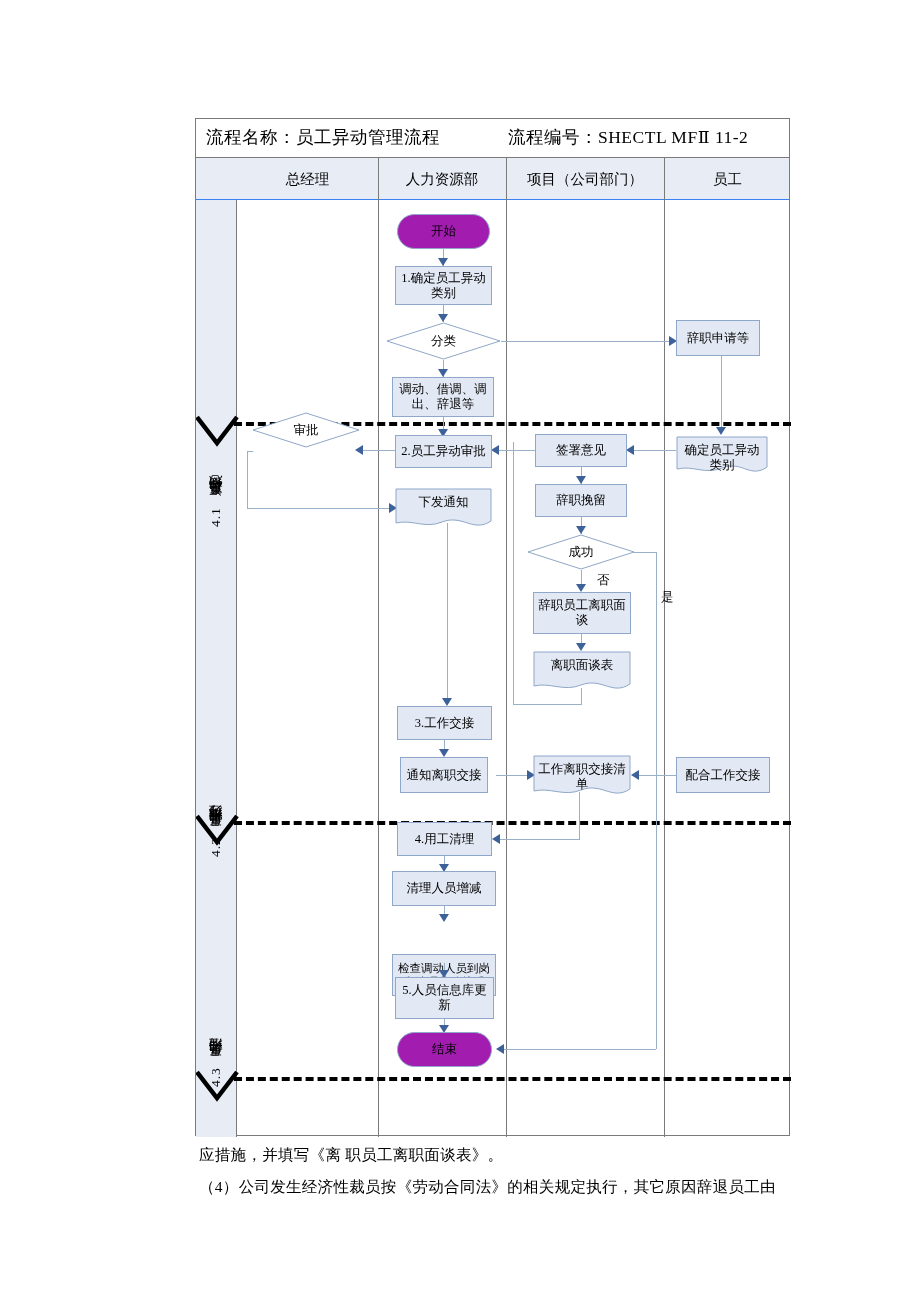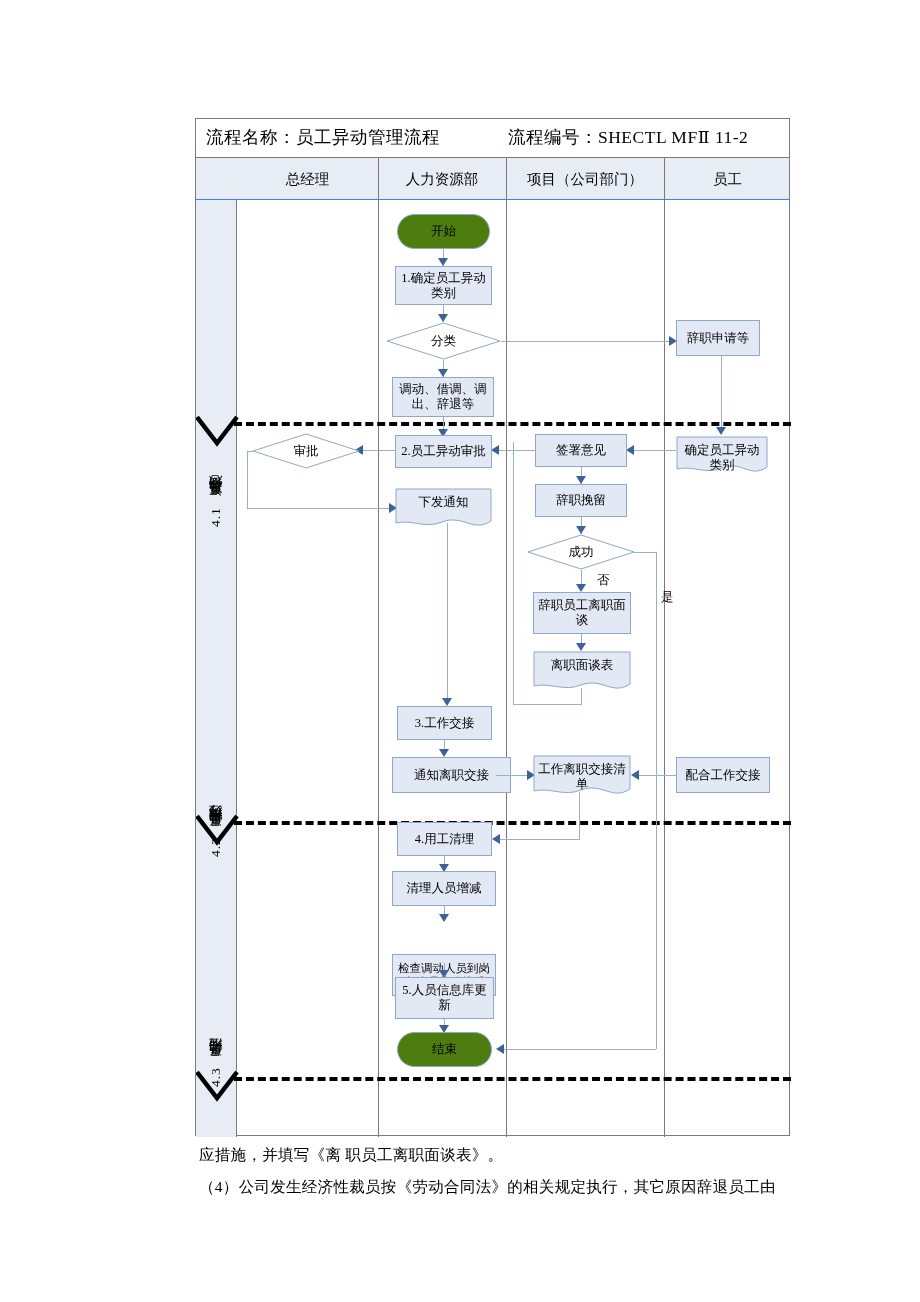--- a/index.html
+++ b/index.html
@@ -30,21 +30,21 @@
          writing-mode:vertical-rl;transform:rotate(180deg);letter-spacing:1px;}
 
   
   .dash{position:absolute;height:0;border-top:4px dashed #000;}
   .chev{position:absolute;}
 
   
   .shape{position:absolute;box-sizing:border-box;display:flex;align-items:center;
          justify-content:center;text-align:center;font-size:12.5px;line-height:15px;
          background:#e3e9f4;border:1px solid #8fa7c8;color:#000;padding:0 3px;}
-  .term{border-radius:18px;background:#4d7c0f;}
+  .term{border-radius:18px;background:#a21caf;}
   .diam{background:transparent;border:none;}
   .diam .dtxt{position:relative;z-index:2;font-size:12.5px;}
   .doc{background:transparent;border:none;}
   .doc .dtxt{position:relative;z-index:2;font-size:12.5px;line-height:15px;
              display:flex;align-items:flex-start;justify-content:center;
              width:100%;height:100%;padding-top:7px;box-sizing:border-box;}
   svg.shp{position:absolute;left:0;top:0;overflow:visible;}
 
   
   .conn{position:absolute;background:#9aafc9;}
@@ -147,21 +147,21 @@
   <div class="shape" style="left:535px;top:434px;width:92px;height:33px;">签署意见</div>
 
   <div class="conn h" style="left:497px;top:450px;width:38px;"></div>
   <div class="arw arw-l" style="left:491px;top:445px;"></div>
 
   <div class="shape" style="left:395px;top:435px;width:97px;height:33px;">2.员工异动审批</div>
 
   <div class="conn h" style="left:361px;top:450px;width:34px;"></div>
   <div class="arw arw-l" style="left:355px;top:445px;"></div>
 
-  <div class="shape diam" style="left:252px;top:433px;width:108px;height:36px;">
+  <div class="shape diam" style="left:252px;top:412px;width:108px;height:36px;">
     <svg class="shp" width="108" height="36">
         <polygon points="54,1 107,18 54,35 1,18" fill="#fff" stroke="#8fa7c8" stroke-width="1"></polygon>
       </svg>
     <span class="dtxt">审批</span>
   </div>
 
   <div class="conn v" style="left:247px;top:451px;height:57px;"></div>
   <div class="conn h" style="left:247px;top:451px;width:6px;"></div>
   <div class="conn h" style="left:247px;top:508px;width:142px;"></div>
   <div class="arw arw-r" style="left:389px;top:503px;"></div>
@@ -213,21 +213,21 @@
   </div>
 
   <div class="conn v" style="left:581px;top:688px;height:16px;"></div>
   <div class="conn h" style="left:513px;top:704px;width:69px;"></div>
   <div class="conn v" style="left:513px;top:442px;height:262px;"></div>
 
   <div class="shape" style="left:397px;top:706px;width:95px;height:34px;text-align:right;">3.工作交接</div>
   <div class="conn v" style="left:444px;top:740px;height:16px;"></div>
   <div class="arw arw-d" style="left:439px;top:749px;"></div>
 
-  <div class="shape" style="left:392px;top:757px;width:119px;height:36px;">通知离职交接</div>
+  <div class="shape" style="left:400px;top:757px;width:88px;height:36px;">通知离职交接</div>
 
   <div class="conn h" style="left:496px;top:775px;width:33px;"></div>
   <div class="arw arw-r" style="left:527px;top:770px;"></div>
 
   <div class="shape doc" style="left:533px;top:755px;width:98px;height:44px;">
     <svg class="shp" width="98" height="44">
       <path d="M1,1 L97,1 L97,34 C79,46 69,27 48,35 C31,42 17,32 1,36 Z" fill="#e3e9f4" stroke="#8fa7c8" stroke-width="1"></path>
     </svg>
     <span class="dtxt">工作离职交接清单</span>
   </div>

